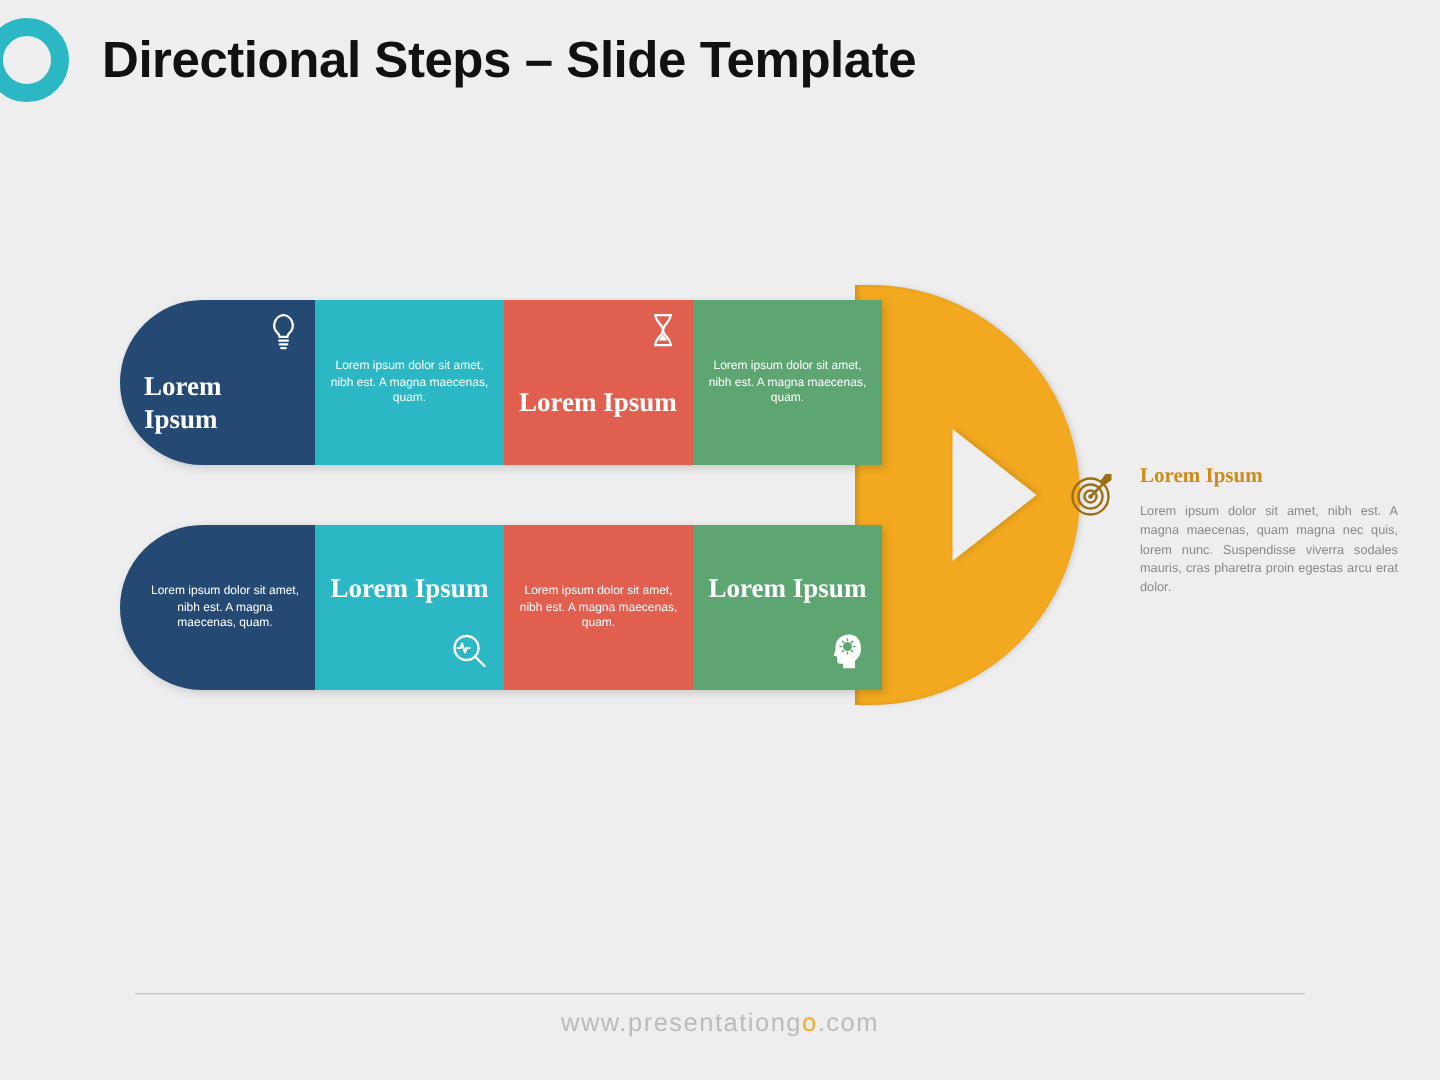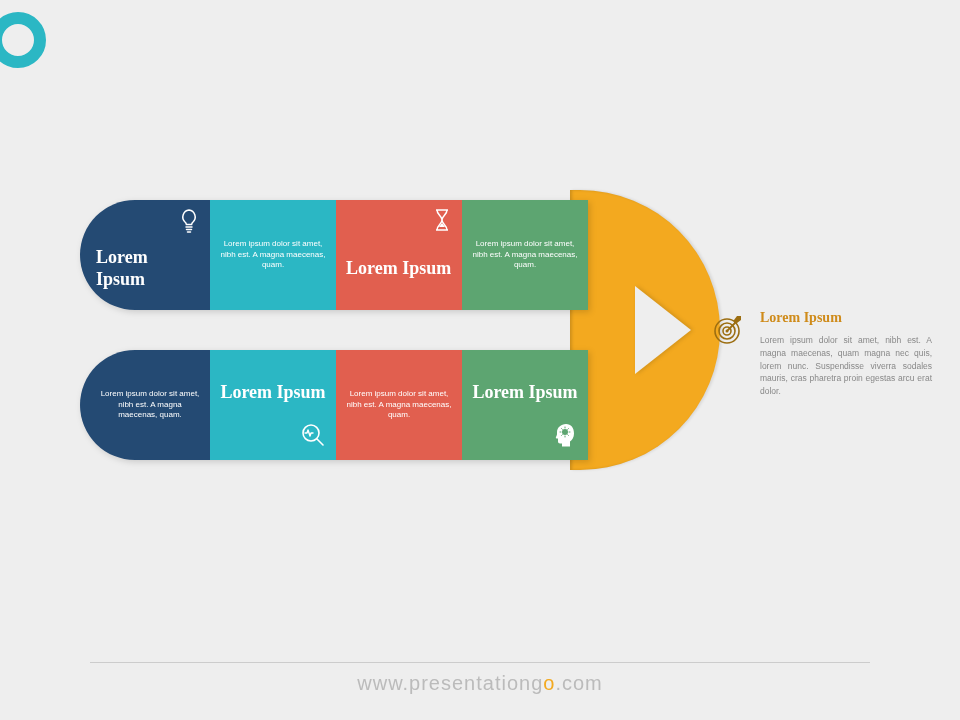--- a/index.html
+++ b/index.html
@@ -27,37 +27,38 @@
 .icon-bot{position:absolute;bottom:8px;right:10px}
 
 .chev{position:absolute;left:555px;top:86px;width:0;height:0;border-top:44px solid transparent;border-bottom:44px solid transparent;border-left:56px solid #eeeeee;filter:drop-shadow(2px 0 2px rgba(0,0,0,.15))}
 
 .target-icon{position:absolute;left:632px;top:112px}
 .right-text{position:absolute;left:760px;top:310px;width:172px}
 .right-title{color:#cf8b1a;font-family:Georgia,serif;font-weight:700;font-size:14px;margin-bottom:8px}
 .right-body{color:#888;font-size:8.5px;line-height:1.5;text-align:justify}
 
 .footer-line{position:absolute;left:90px;right:90px;top:662px;border-top:1px solid #ccc}
-.footer{position:absolute;left:0;right:0;top:672px;text-align:center;font-size:20px;color:#bbb;letter-spacing:1px}
+.footer{position:absolute;left:0;right:0;top:672px;text-align:center;font-size:17px;color:#bbb;letter-spacing:1px}
 .footer .o{color:#f3a91f}
 </style>
 </head>
 <body>
 
 <div class="header">
   <div class="logo">
     <svg width="60" height="60" viewBox="0 0 60 60">
       <circle cx="18" cy="30" r="22" fill="none" stroke="#2bb7c4" stroke-width="12"></circle>
       <rect x="-20" y="0" width="20" height="60" fill="#eeeeee"></rect>
       <rect x="0" y="-10" width="60" height="10" fill="#eeeeee"></rect>
       <rect x="0" y="60" width="60" height="10" fill="#eeeeee"></rect>
       <rect x="-8" y="0" width="8" height="60" fill="#eeeeee"></rect>
 
     </svg>
   </div>
+  <div class="title">Directional Steps – Slide Template</div>
 </div>
 
 <div class="stage">
   <div class="arc-mask"></div>
 
   <div class="row top">
     <div class="cap c-navy tcell">
       <span class="icon-top">
         <svg width="22" height="26" viewBox="0 0 22 26" fill="none" stroke="#fff" stroke-width="1.5">
           <path d="M11 2a7 7 0 00-4 12c1 .8 1.3 1.6 1.4 2.5h5.2c.1-.9.4-1.7 1.4-2.5A7 7 0 0011 2z"></path>

